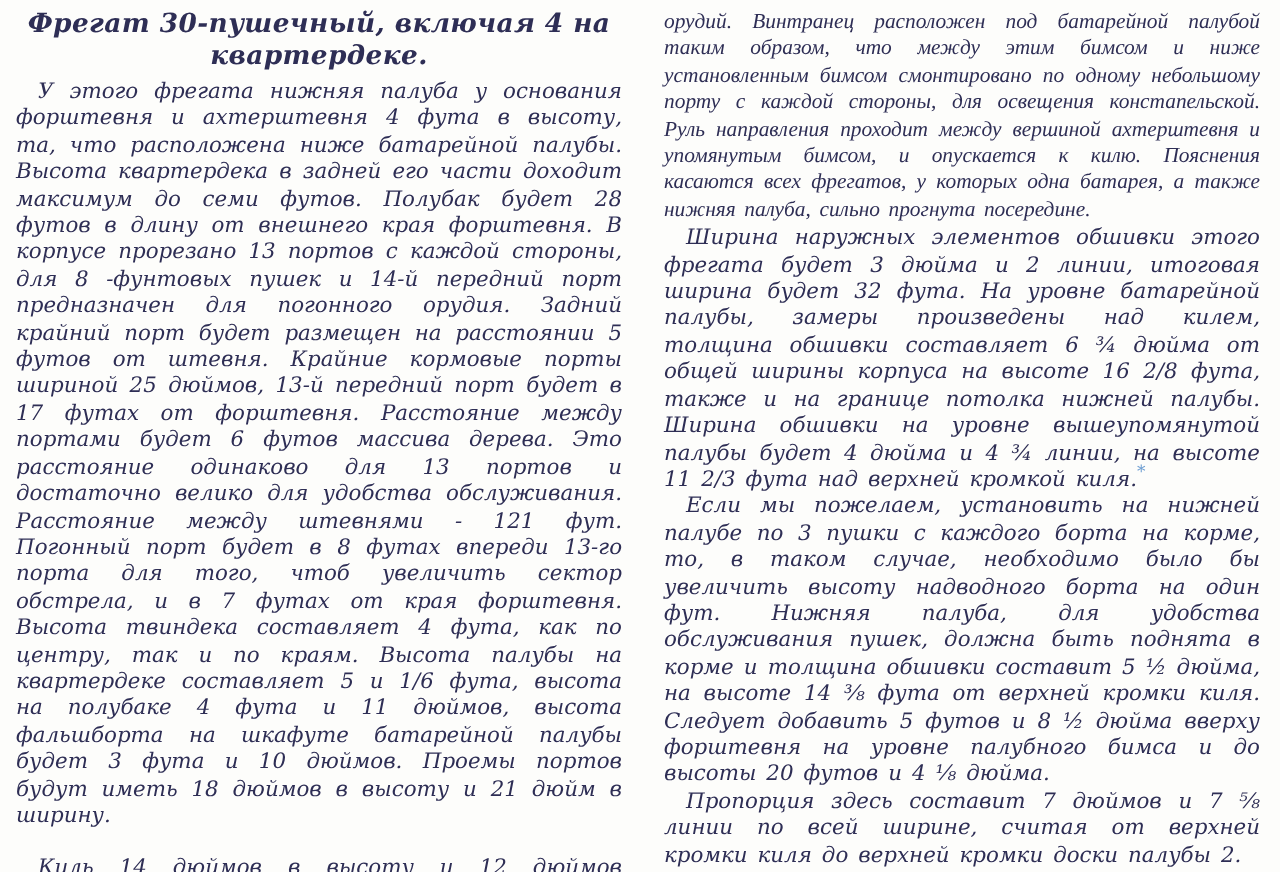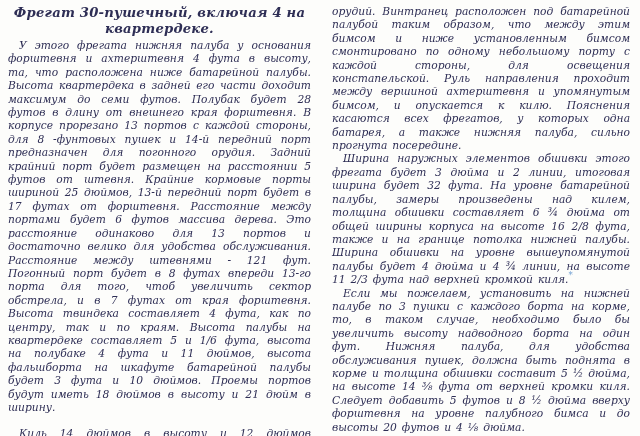--- a/index.html
+++ b/index.html
@@ -40,21 +40,21 @@
     letter-spacing: 0.2px;
   }
   p.body-par {
     margin: 0;
     text-align: justify;
     font-size: 10.7px;
     line-height: 13.4px;
     text-indent: 11px;
     word-spacing: 1.6px;
   }
-  p.no-indent { text-indent: 0; }
+  p.no-indent { text-indent: 0; font-family: Liberation Serif, serif; }
   p.gap-before { margin-top: 13px; }
   sup.footnote-marker {
     font-style: normal;
     font-size: 8.5px;
     letter-spacing: 1px;
     color: var(--marker);
     line-height: 0;
   }
 </style>
 </head>

